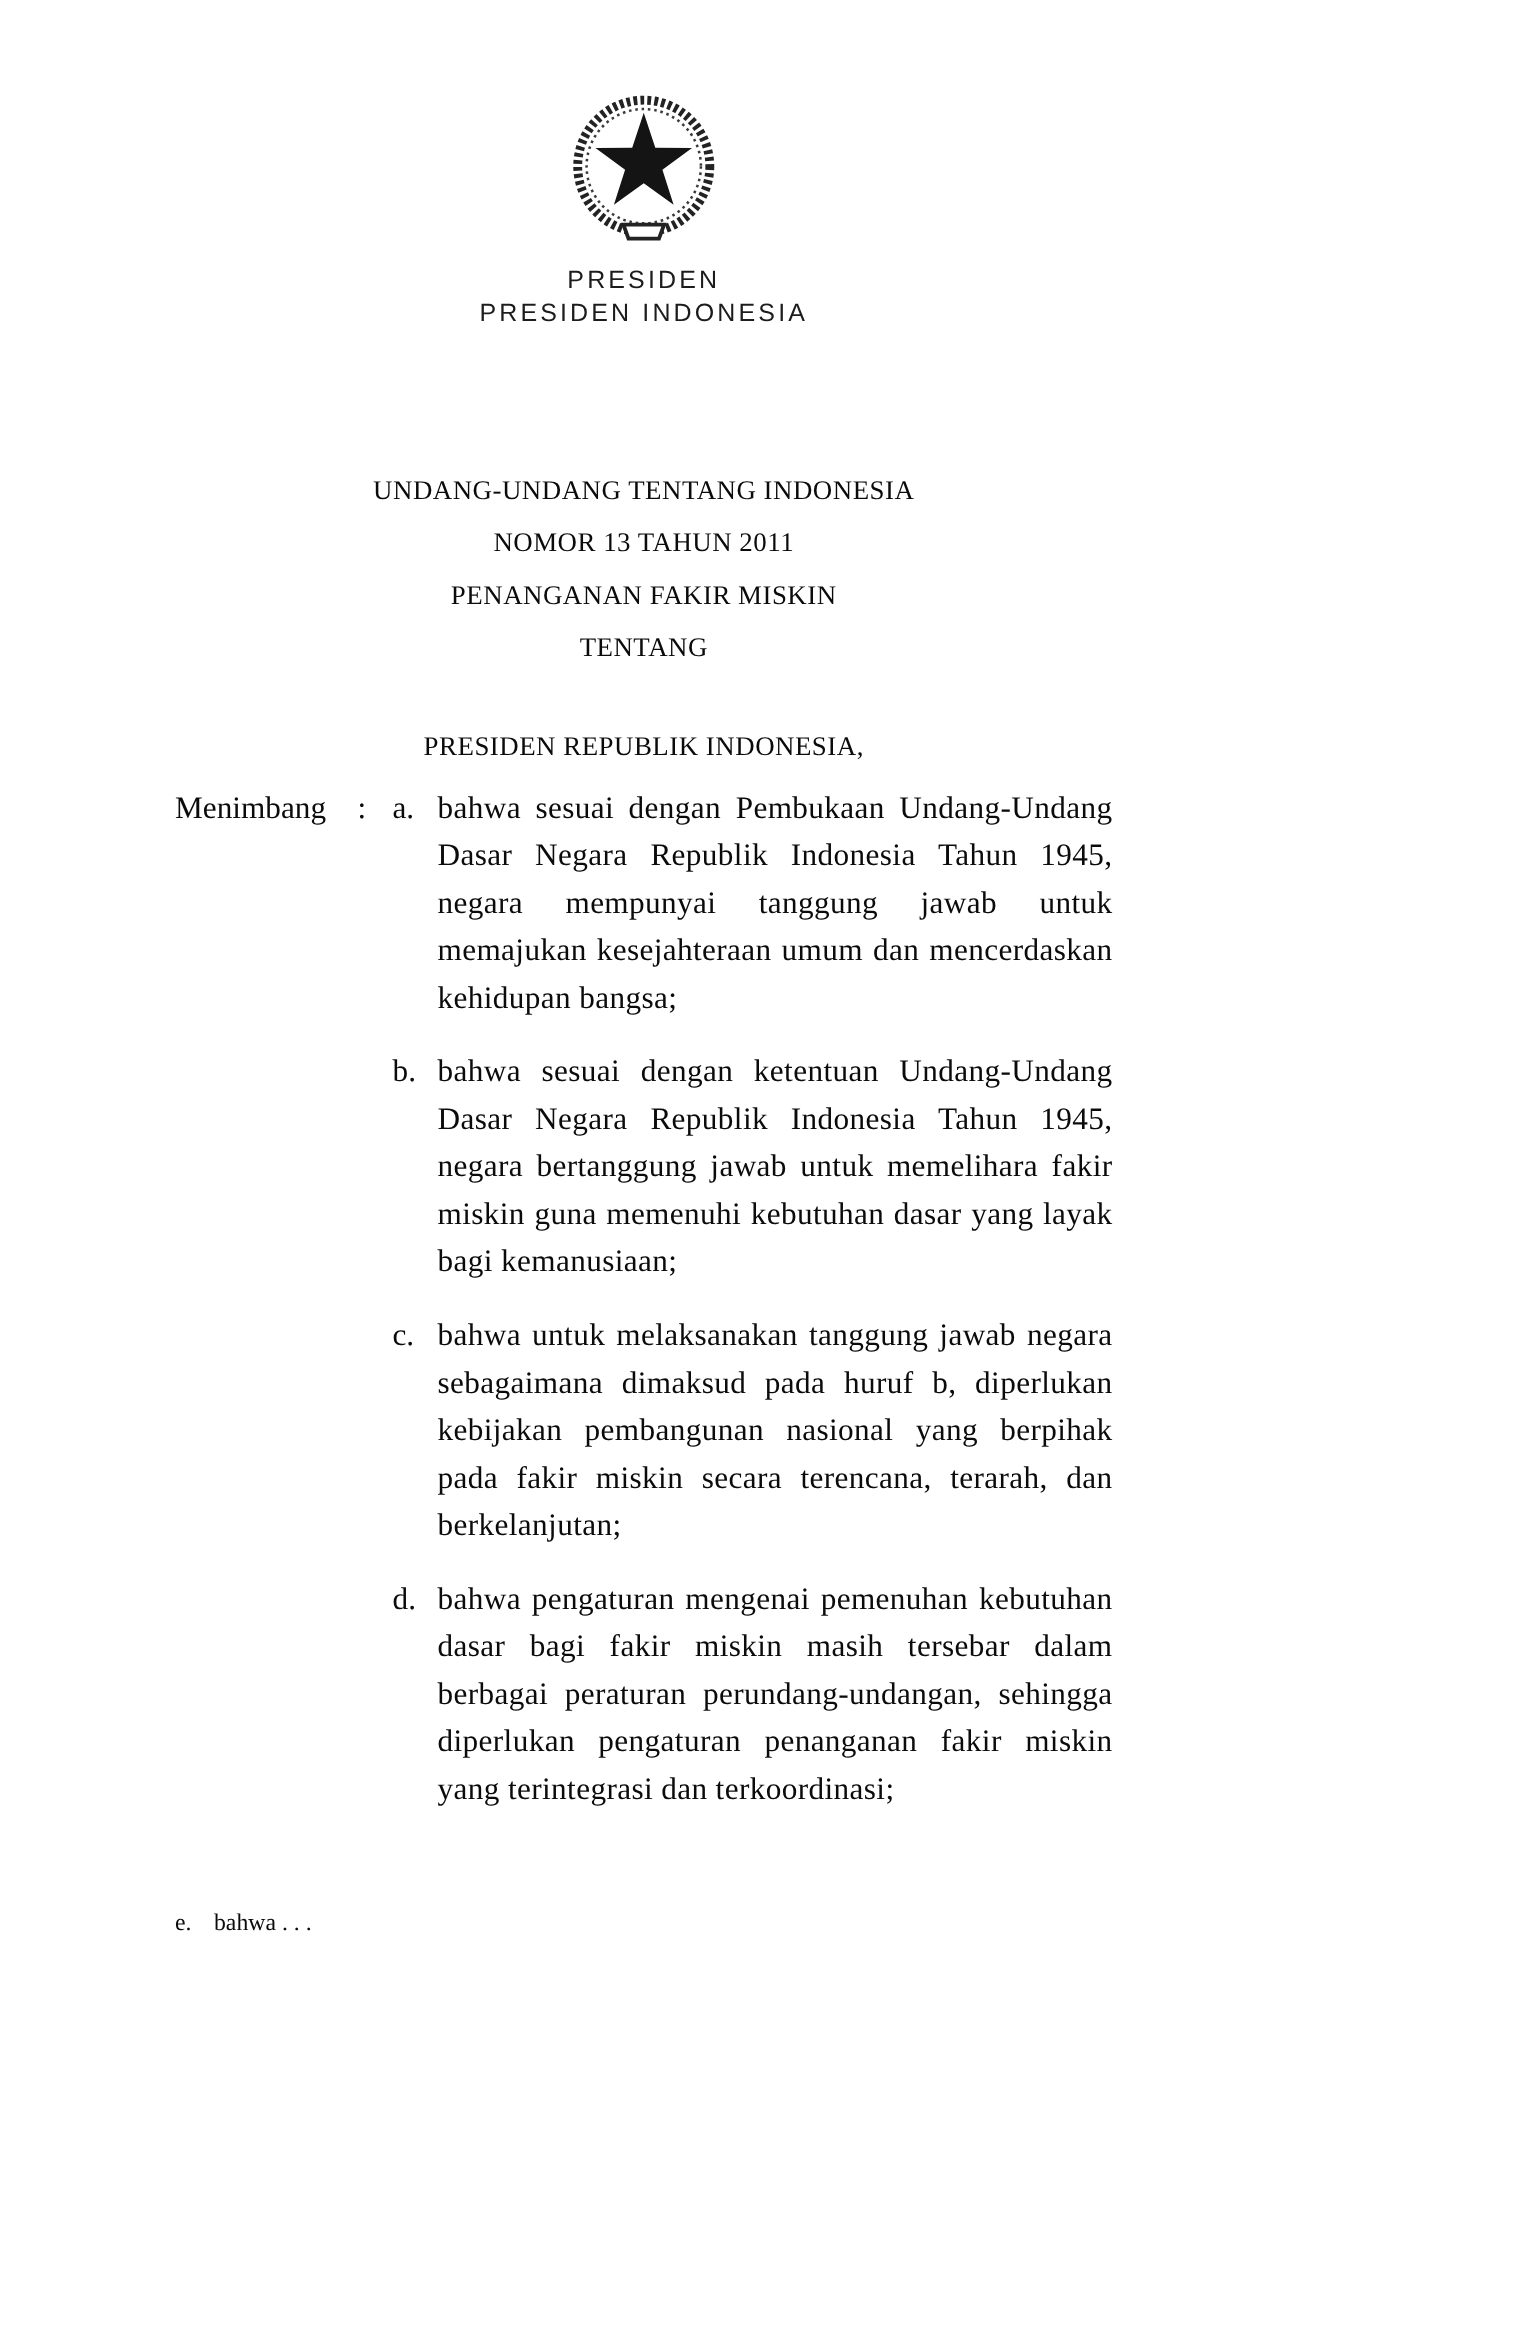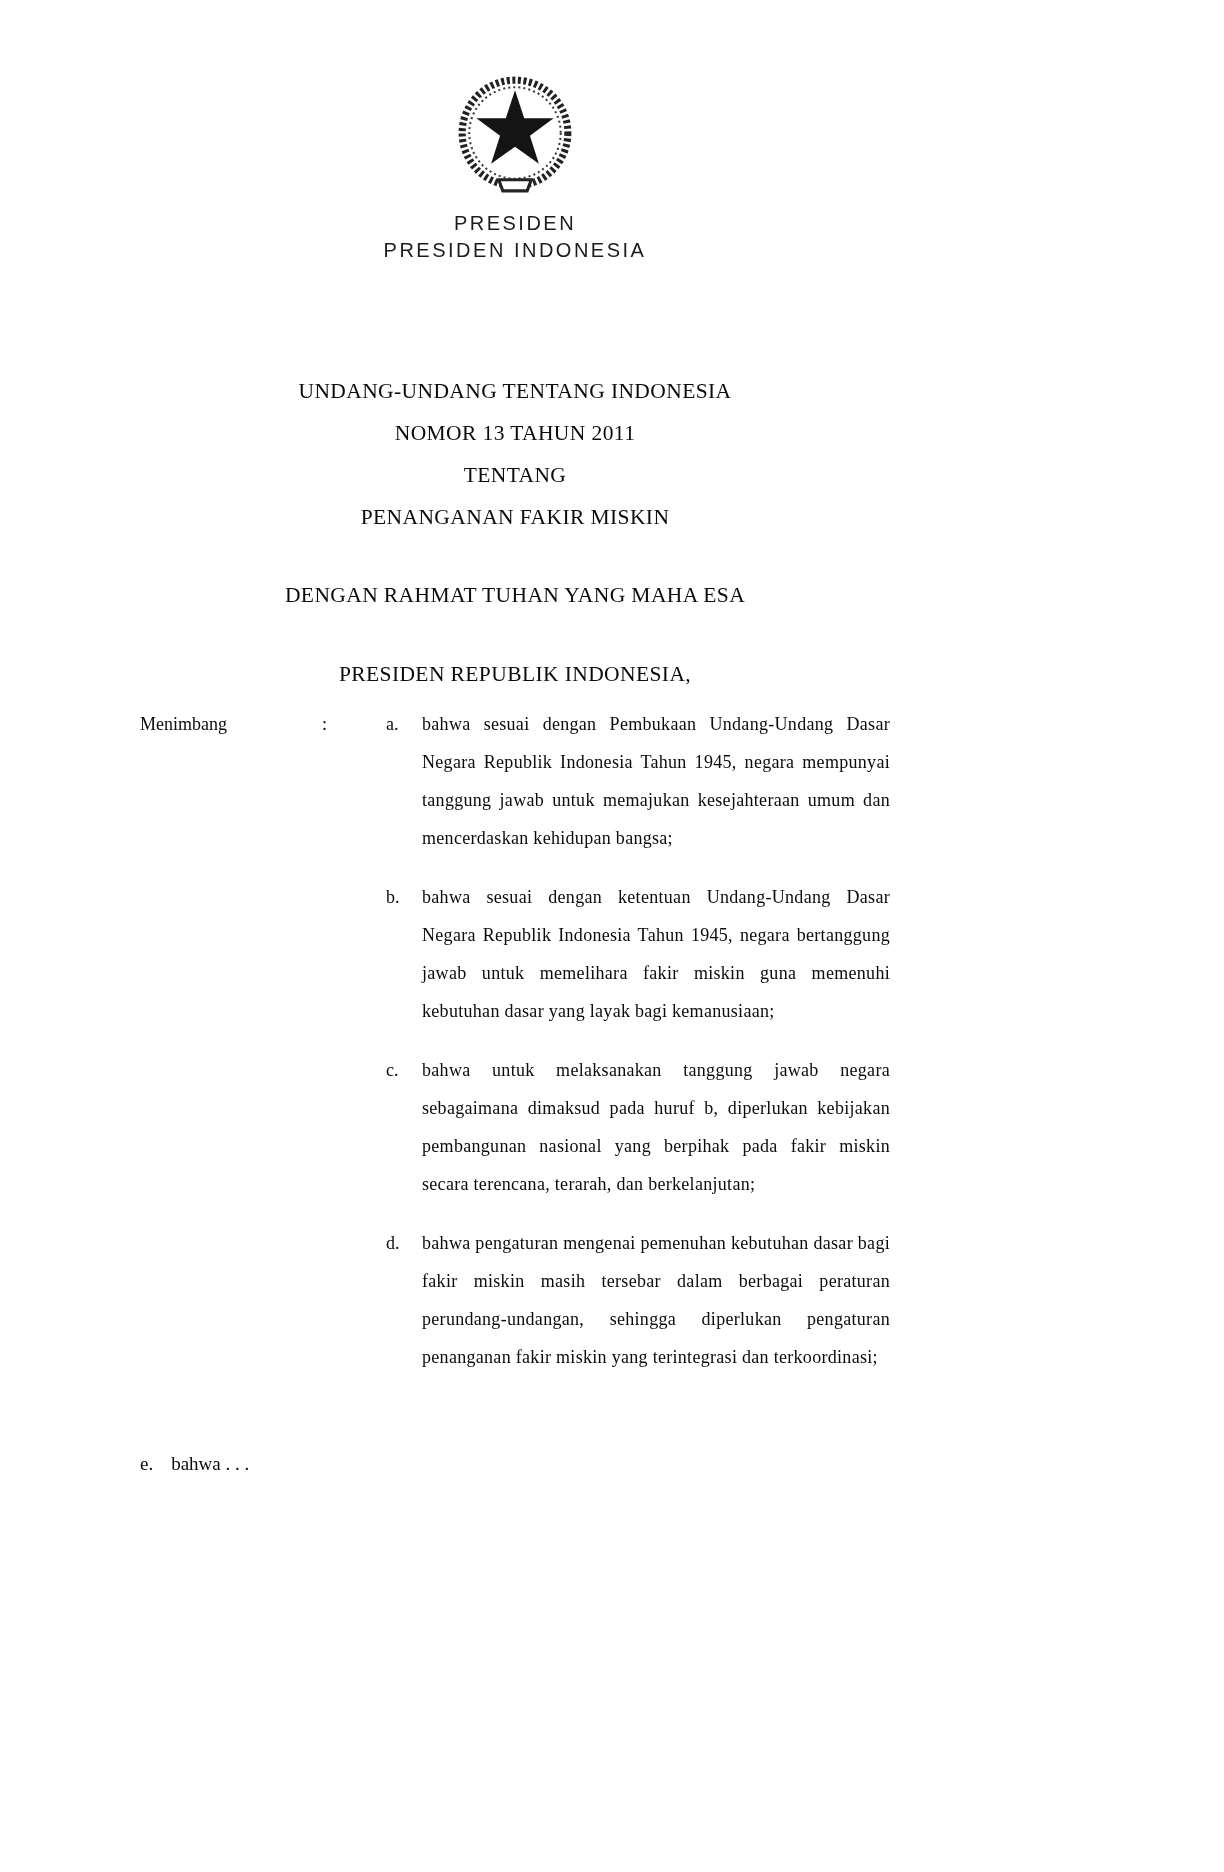--- a/index.html
+++ b/index.html
@@ -40,23 +40,22 @@
     letter-spacing: 0.4px;
   }
   .title-line { margin-bottom: 20px; line-height: 22px; }
   .invocation { margin-top: 56px; }
   .authority  { margin-top: 57px; }
 
   
   .considering {
     display: grid;
     grid-template-columns: 146px 28px 1fr;
-    font-size: 18px;
+    font-size: 25px;
     line-height: 38px;
-    gap: 36px;
   }
   .c-label { text-align: left; }
   .c-colon { text-align: left; }
   .c-item {
     display: grid;
     grid-template-columns: 36px 1fr;
     margin-bottom: 21px;
   }
   .c-letter { line-height: 38px; }
   .c-text {
@@ -90,23 +89,22 @@
       </span>
       <div class="letterhead-text">
         <div>PRESIDEN</div>
         <div>PRESIDEN INDONESIA</div>
       </div>
     </div>
 
     <div class="title-block">
       <div class="title-line">UNDANG-UNDANG TENTANG INDONESIA</div>
       <div class="title-line">NOMOR 13 TAHUN 2011</div>
+      <div class="title-line">PENANGANAN FAKIR MISKIN</div>
       <div class="title-line">TENTANG</div>
-      <div class="title-line">PENANGANAN FAKIR MISKIN</div>
-      <div class="title-line invocation">DENGAN RAHMAT TUHAN YANG MAHA ESA</div>
       <div class="title-line authority">PRESIDEN REPUBLIK INDONESIA,</div>
     </div>
 
     <div class="considering">
       <div class="c-label">Menimbang</div>
       <div class="c-colon">:</div>
       <div class="c-items">
 
         <div class="c-item">
           <span class="c-letter">a.</span>

